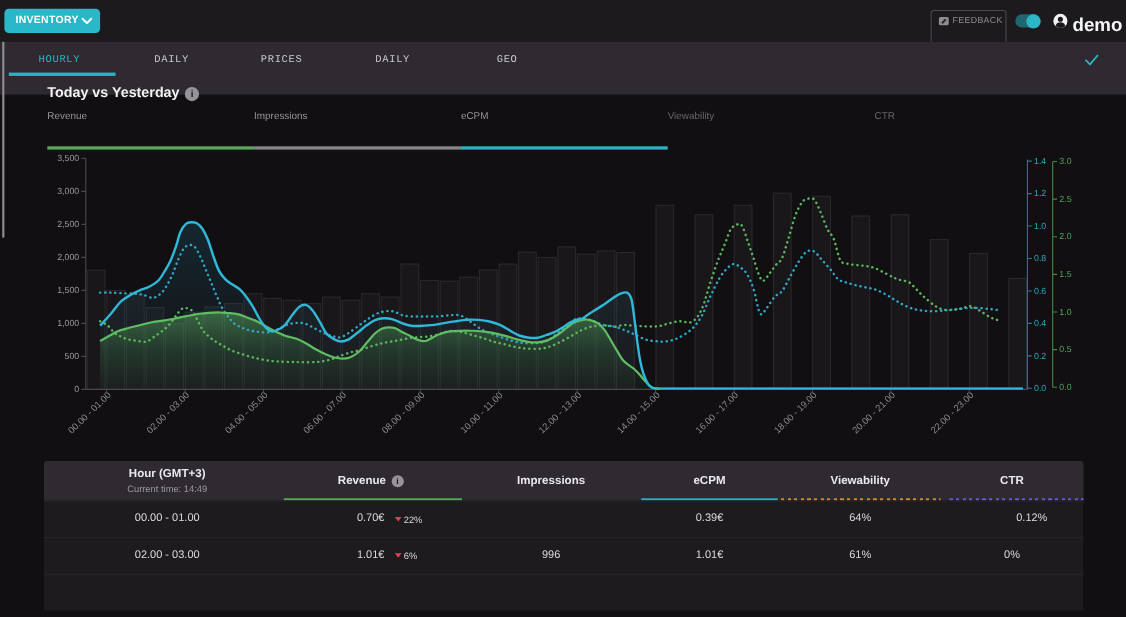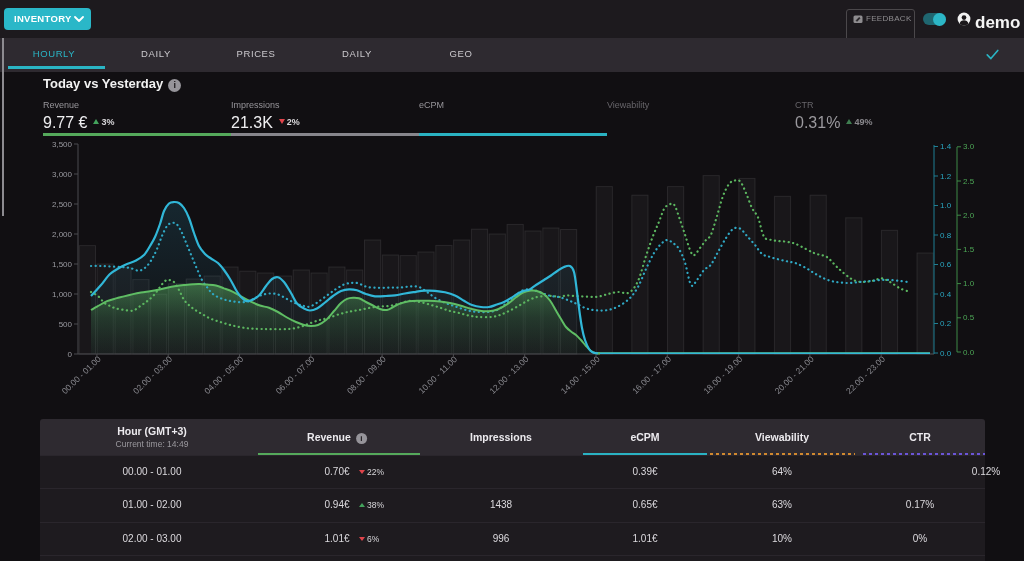--- a/index.html
+++ b/index.html
@@ -5,21 +5,21 @@
 html,body{width:1024px;height:561px;overflow:hidden;background:#110f12;font-family:"Liberation Sans",sans-serif;}
 #stage{position:relative;width:1024px;height:561px;background:#110f12;}
 
 #hdr{position:absolute;left:0;top:0;width:1024px;height:38px;background:#1d1a1e;}
 #invbtn{position:absolute;left:4px;top:8px;width:87px;height:22px;background:#2ab7c8;border-radius:4px;color:#fff;font-size:9.5px;font-weight:bold;letter-spacing:0.3px;line-height:22px;text-align:left;padding-left:10px;}
 #fb{position:absolute;left:846px;top:9px;width:69px;height:36px;border:1px solid #4b484b;border-radius:3px;color:#8f8d90;font-size:8px;letter-spacing:0.3px;line-height:17px;}
 #tog-track{position:absolute;left:923px;top:13px;width:23px;height:12px;border-radius:6px;background:#1f6670;}
 #tog-knob{position:absolute;left:933px;top:12.5px;width:13px;height:13px;border-radius:50%;background:#2cb6c6;}
 #demo{position:absolute;left:975px;top:13px;color:#f5f5f5;font-size:17px;font-weight:bold;}
 
-#tabs{position:absolute;left:0;top:38px;width:1024px;height:34px;background:#2e2a30;}
+#tabs{position:absolute;left:0;top:38px;width:1024px;height:48px;background:#2e2a30;font-family:Liberation Mono, monospace;}
 .tab{position:absolute;top:10px;font-size:9.5px;letter-spacing:0.6px;color:#cbc9cd;transform:translateX(-50%);}
 #tab-active{color:#2ab5c5;}
 #tab-under{position:absolute;left:8px;top:28px;width:97px;height:3px;background:#2ab5c5;}
 #scrollbar{position:absolute;left:2px;top:38px;width:2px;height:178px;background:#8d8b90;}
 
 #h1{position:absolute;left:43px;top:76px;color:#f2f2f2;font-size:13px;font-weight:bold;}
 .info{display:inline-block;width:13px;height:13px;border-radius:50%;background:#96949a;color:#1b181b;font-size:9px;font-weight:bold;text-align:center;line-height:13px;vertical-align:0px;margin-left:5px;}
 
 .kpi{position:absolute;top:100px;width:188px;}
 .kpi .lab{font-size:9px;color:#97959a;margin-bottom:4px;}
@@ -68,35 +68,32 @@
 <div class="tab" style="left:461px;">GEO</div>
 <div id="tab-under"></div>
 <svg width="13" height="11" viewBox="0 0 16 13" style="position:absolute;left:986px;top:11px;">
         <path d="M1.5 7 L6 11.5 L14.5 1.5" stroke="#2ab5c5" stroke-width="2" fill="none" stroke-linecap="round" stroke-linejoin="round"></path>
       </svg>
 </div>
 <div id="scrollbar"></div>
 <div id="h1">Today vs Yesterday<span class="info">i</span></div>
 <div class="kpi" style="left:43px;">
       <div class="lab">Revenue</div>
-      <div class="val">9.77 €<span class="delta"><span class="tri-up"></span>3%</span></div>
     </div>
 <div class="kpi" style="left:231px;">
       <div class="lab">Impressions</div>
-      <div class="val">21.3K<span class="delta"><span class="tri-dn"></span>2%</span></div>
     </div>
 <div class="kpi" style="left:419px;">
       <div class="lab">eCPM</div>
     </div>
 <div class="kpi dim" style="left:607px;">
       <div class="lab">Viewability</div>
     </div>
 <div class="kpi dim" style="left:795px;">
       <div class="lab">CTR</div>
-      <div class="val">0.31%<span class="delta"><span class="tri-up" style="border-bottom-color:#3f7d50;"></span>49%</span></div>
     </div>
 <div class="kline" style="left:43px;width:188px;background:#55a95b;"></div>
 <div class="kline" style="left:231px;width:188px;background:#87868c;"></div>
 <div class="kline" style="left:419px;width:188px;background:#2ab2c2;"></div>
 <svg width="1024" height="262" viewBox="0 140 1024 262" style="position:absolute;left:0;top:140px;">
       <defs>
 <linearGradient id="gfill" x1="0" y1="278" x2="0" y2="358" gradientUnits="userSpaceOnUse">
   <stop offset="0" stop-color="#62be66" stop-opacity="0.50"></stop>
   <stop offset="0.5" stop-color="#4da455" stop-opacity="0.20"></stop>
   <stop offset="1" stop-color="#3c8a46" stop-opacity="0.03"></stop>
@@ -252,38 +249,29 @@
 <div class="hl" style="left:670px;width:145px;background-image:repeating-linear-gradient(90deg,#d1892f 0,#d1892f 3px,transparent 3px,transparent 6px);"></div>
 <div class="hl" style="left:823px;width:122px;background-image:repeating-linear-gradient(90deg,#6b55d8 0,#6b55d8 3px,transparent 3px,transparent 6px);"></div>
 </div>
 <div class="row">
 <div class="td" style="left:112px;">00.00 - 01.00</div>
 <div class="td" style="left:297px;">0.70€</div>
 <div class="tdelta" style="left:319px;"><span class="tri-dn2"></span>22%</div>
 <div class="td" style="left:461px;margin-top:48px;">1806</div>
 <div class="td" style="left:605px;">0.39€</div>
 <div class="td" style="left:742px;">64%</div>
-<div class="td" style="left:928px;padding-left:36px;">0.12%</div>
-</div>
-      <div class="row">
-<div class="td" style="left:112px;">01.00 - 02.00</div>
-<div class="td" style="left:297px;">0.94€</div>
-<div class="tdelta" style="left:319px;"><span class="tri-up2"></span>38%</div>
-<div class="td" style="left:461px;">1438</div>
-<div class="td" style="left:605px;">0.65€</div>
-<div class="td" style="left:742px;">63%</div>
-<div class="td" style="left:880px;">0.17%</div>
+<div class="td" style="left:880px;padding-left:36px;">0.12%</div>
 </div>
       <div class="row">
 <div class="td" style="left:112px;">02.00 - 03.00</div>
 <div class="td" style="left:297px;">1.01€</div>
 <div class="tdelta" style="left:319px;"><span class="tri-dn2"></span>6%</div>
 <div class="td" style="left:461px;">996</div>
 <div class="td" style="left:605px;">1.01€</div>
-<div class="td" style="left:742px;">10%</div>
+<div class="td" style="left:742px;">61%</div>
 <div class="td" style="left:880px;">0%</div>
 </div>
       <div class="row">
 
 
 
 
 
 
 

